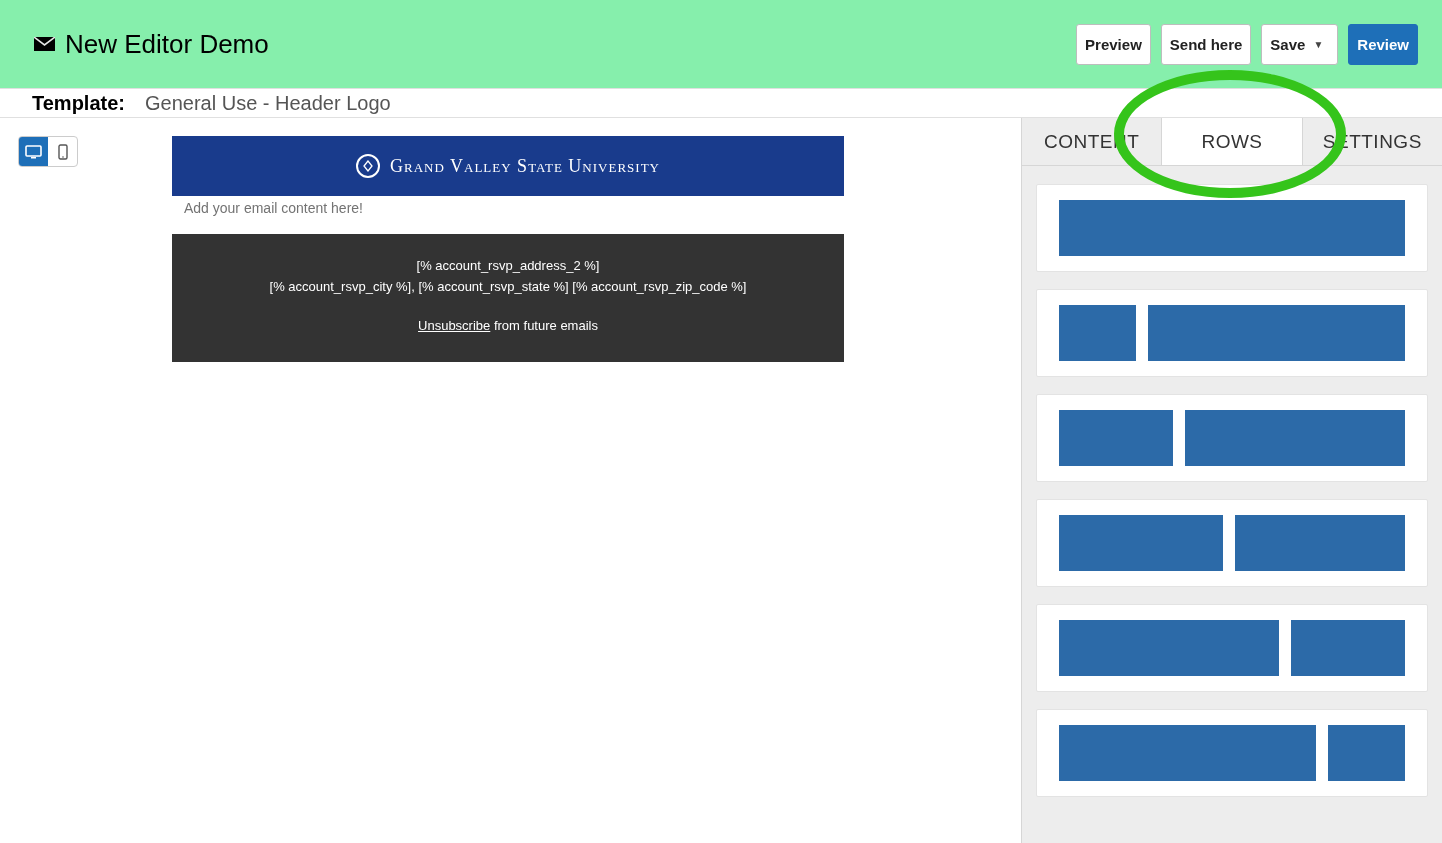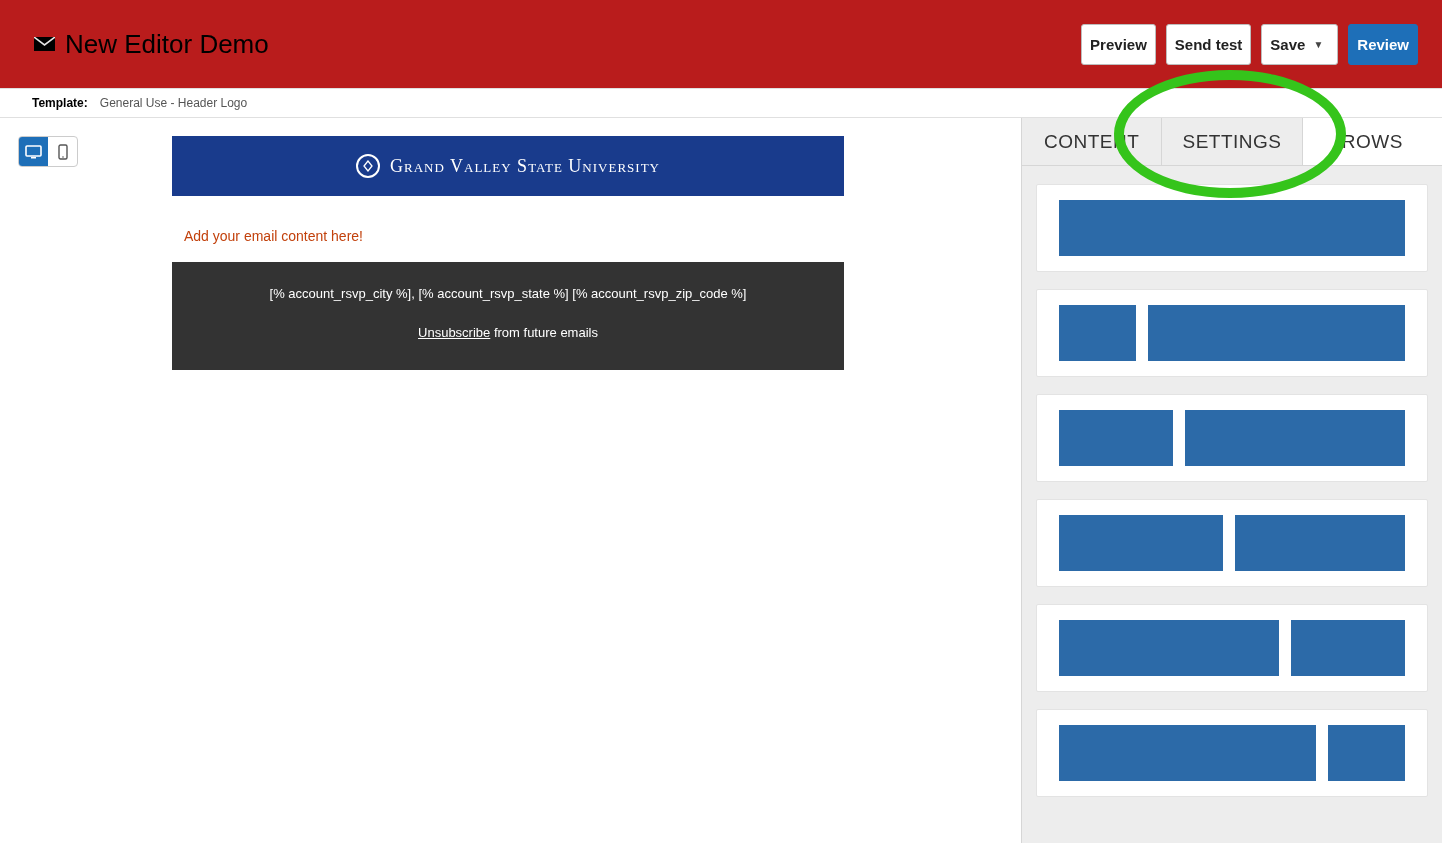--- a/index.html
+++ b/index.html
@@ -6,21 +6,21 @@
   body {
     font-family: Arial, Helvetica, sans-serif;
     background: #e6e6e6;
     width: 1442px;
     height: 843px;
     overflow: hidden;
   }
   
   .topbar {
     height: 88px;
-    background: #b91c1c;
+    background: #86efac;
     display: flex;
     align-items: center;
     justify-content: space-between;
     padding: 0 24px 0 34px;
   }
   .title-wrap { display:flex; align-items:center; gap:10px; }
   .envelope-icon svg { display:block; }
   .page-title { font-size: 26px; font-weight: 400; color:#000; }
   .top-buttons { display:flex; gap:10px; }
   .btn {
@@ -39,22 +39,22 @@
 
   
   .template-row {
     background:#fff;
     border-top:1px solid #e0e0e0;
     border-bottom:1px solid #e0e0e0;
     height:30px;
     display:flex;
     align-items:center;
     padding:0 32px;
-    font-size:12px;
-    gap:12px;
+    font-size:20px;
+    gap:20px;
   }
   .template-row .label { font-weight:700; }
   .template-row .value { color:#555; }
 
   
   .main {
     display:flex;
     height:725px;
     background:#fff;
   }
@@ -98,22 +98,22 @@
     font-variant: small-caps;
     letter-spacing:1px;
     font-size:18px;
   }
   .gvsu-seal {
     width:24px; height:24px; border:2px solid #fff; border-radius:50%;
     display:flex; align-items:center; justify-content:center;
     font-size:14px; font-weight:700;
   }
   .placeholder-text {
-    padding:32px 12px 18px 12px;
-    color:#c2410c;
+    padding:4px 12px 18px 12px;
+    color:#737373;
     font-size:14px;
   }
   .email-footer {
     background:#333333;
     color:#fff;
     text-align:center;
     font-size:13px;
     padding:22px 12px 26px 12px;
     line-height:1.6;
   }
@@ -188,21 +188,21 @@
     <span class="envelope-icon">
       <svg width="21" height="14" viewBox="0 0 21 14">
           <rect x="0" y="0" width="21" height="14" fill="#000"></rect>
           <polyline points="0,0 10.5,8 21,0" fill="none" stroke="#e6e6e6" stroke-width="1.6"></polyline>
         </svg>
     </span>
     <span class="page-title">New Editor Demo</span>
   </div>
   <div class="top-buttons">
     <button class="btn">Preview</button>
-    <button class="btn">Send test</button>
+    <button class="btn">Send here</button>
     <button class="btn save">
       <span>Save</span>
       <span class="caret">▼</span>
     </button>
     <button class="btn primary">Review</button>
   </div>
 </div>
 
 <div class="template-row">
   <span class="label">Template:</span>
@@ -231,34 +231,35 @@
       <div class="email-header">
         <span class="gvsu-seal">
           <svg width="12" height="12" viewBox="0 0 12 12">
               <path d="M6 1 L2 6 L6 11 L10 6 Z" fill="none" stroke="#fff" stroke-width="1.3"></path>
             </svg>
         </span>
         <span>Grand Valley State University</span>
       </div>
       <div class="placeholder-text">Add your email content here!</div>
       <div class="email-footer">
+        <div>[% account_rsvp_address_2 %]</div>
         <div>[% account_rsvp_city %], [% account_rsvp_state %] [% account_rsvp_zip_code %]</div>
         <div style="height:18px"></div>
         <div>
           <span class="unsub">Unsubscribe</span><span> from future emails</span>
         </div>
       </div>
     </div>
   </div>
 
   <div class="right-panel">
     <div class="tabs">
       <div class="tab">CONTENT</div>
+      <div class="tab active">ROWS</div>
       <div class="tab">SETTINGS</div>
-      <div class="tab active">ROWS</div>
     </div>
     <div class="rows-list" id="rows-list">
         <div class="row-card">
           <div class="col" style="flex: 1 1 0%;"></div>
         </div>
         <div class="row-card">
           <div class="col" style="flex: 0.23 1 0%;"></div>
           <div class="col" style="flex: 0.77 1 0%;"></div>
         </div>
         <div class="row-card">

